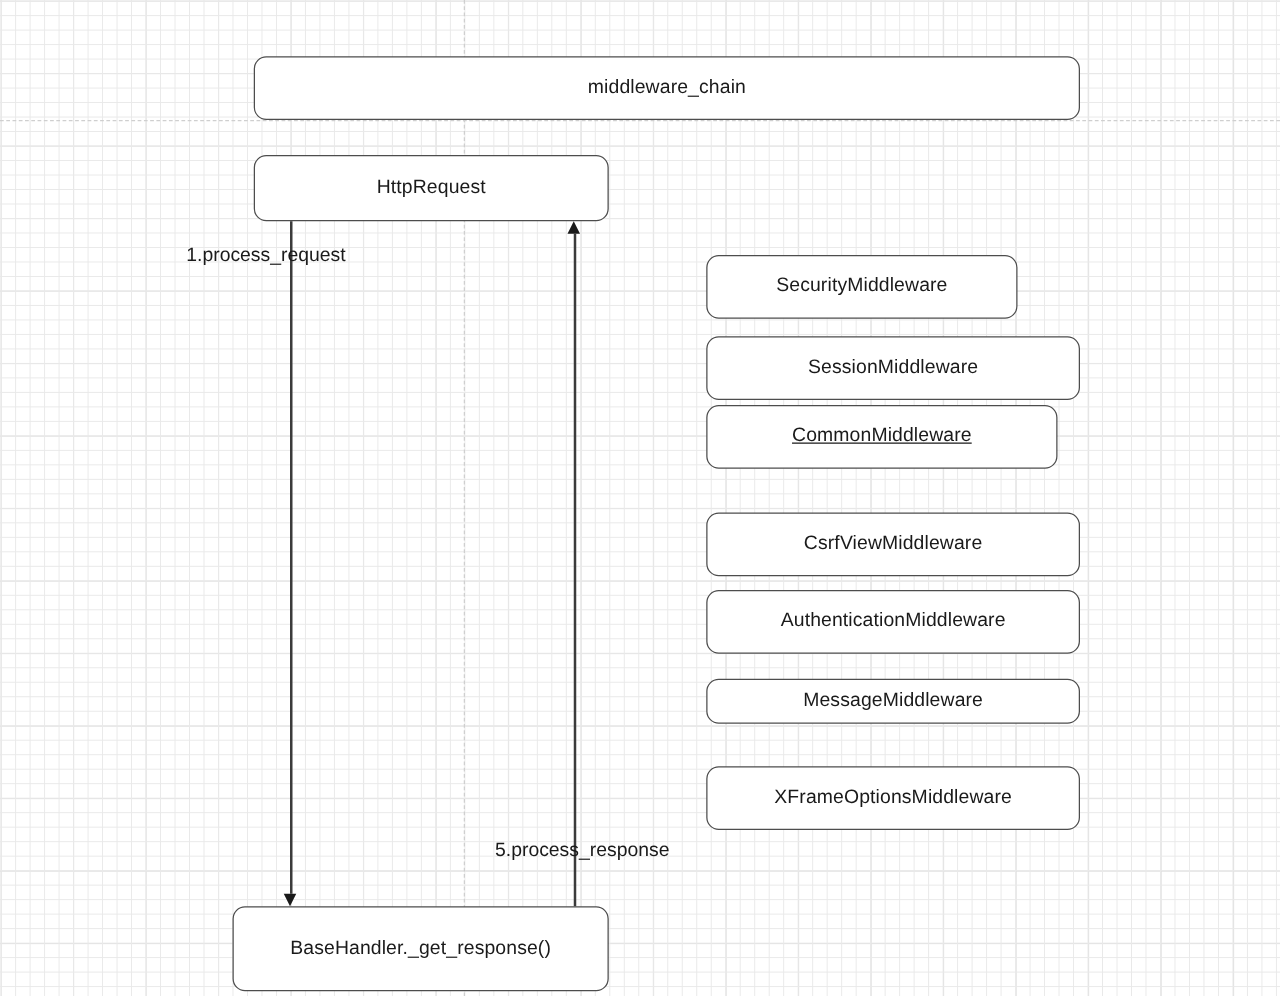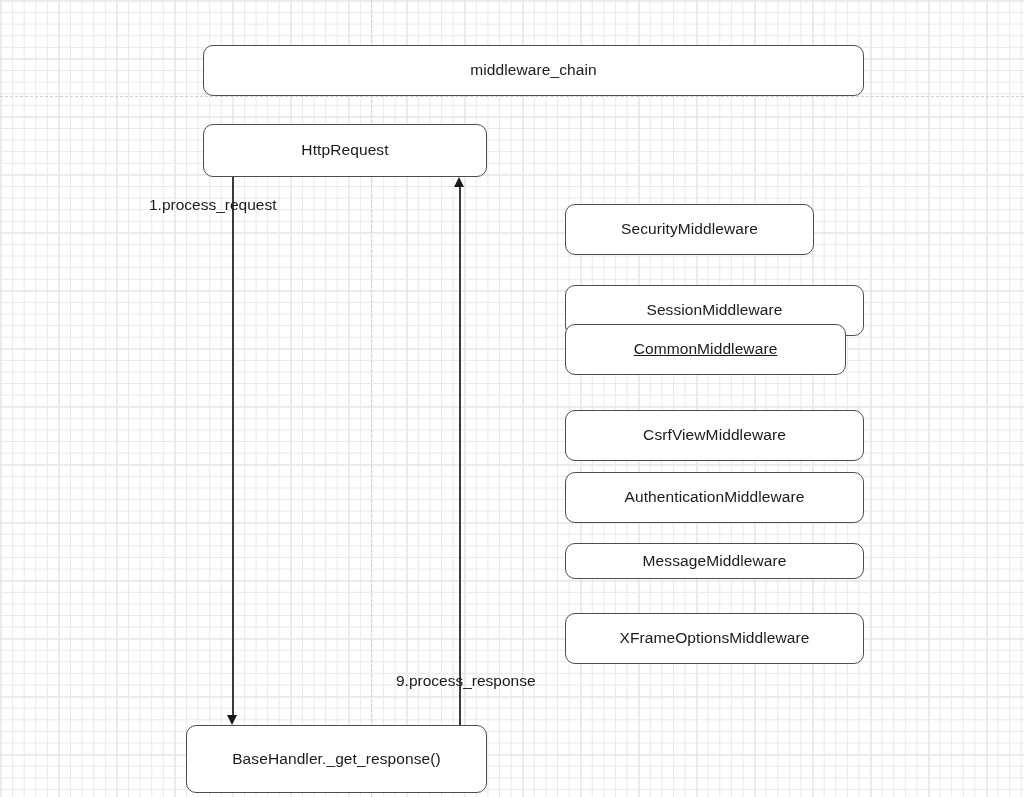--- a/index.html
+++ b/index.html
@@ -101,21 +101,21 @@
     <span>HttpRequest</span>
   </div>
 
   <div class="node" style="left:186px; top:725px; width:301px; height:68px;">
     <span>BaseHandler._get_response()</span>
   </div>
 
   <div class="node" style="left:565px; top:204px; width:249px; height:51px;">
     <span>SecurityMiddleware</span>
   </div>
-  <div class="node" style="left:565px; top:269px; width:299px; height:51px;margin-top:16px;">
+  <div class="node" style="left:565px; top:269px; width:299px; height:51px;">
     <span>SessionMiddleware</span>
   </div>
   <div class="node" style="left:565px; top:324px; width:281px; height:51px;text-decoration:underline;">
     <span>CommonMiddleware</span>
   </div>
   <div class="node" style="left:565px; top:410px; width:299px; height:51px;">
     <span>CsrfViewMiddleware</span>
   </div>
   <div class="node" style="left:565px; top:472px; width:299px; height:51px;">
     <span>AuthenticationMiddleware</span>
@@ -126,15 +126,15 @@
   <div class="node" style="left:565px; top:613px; width:299px; height:51px;">
     <span>XFrameOptionsMiddleware</span>
   </div>
 
   <div class="edge-line" style="left:232px; top:177px; height:538px;"></div>
   <div class="arrow-head arrow-down" style="left:227.3px; top:715px;"></div>
   <div class="edge-label" style="left:105px; top:196px;padding-left:44px;">1.process_request</div>
 
   <div class="edge-line" style="left:459px; top:187px; height:538px;"></div>
   <div class="arrow-head arrow-up" style="left:454.3px; top:177px;"></div>
-  <div class="edge-label" style="left:396px; top:672px;">9.process_response</div>
+  <div class="edge-label" style="left:396px; top:672px;">5.process_response</div>
 
 </div>
 
 </body></html>

